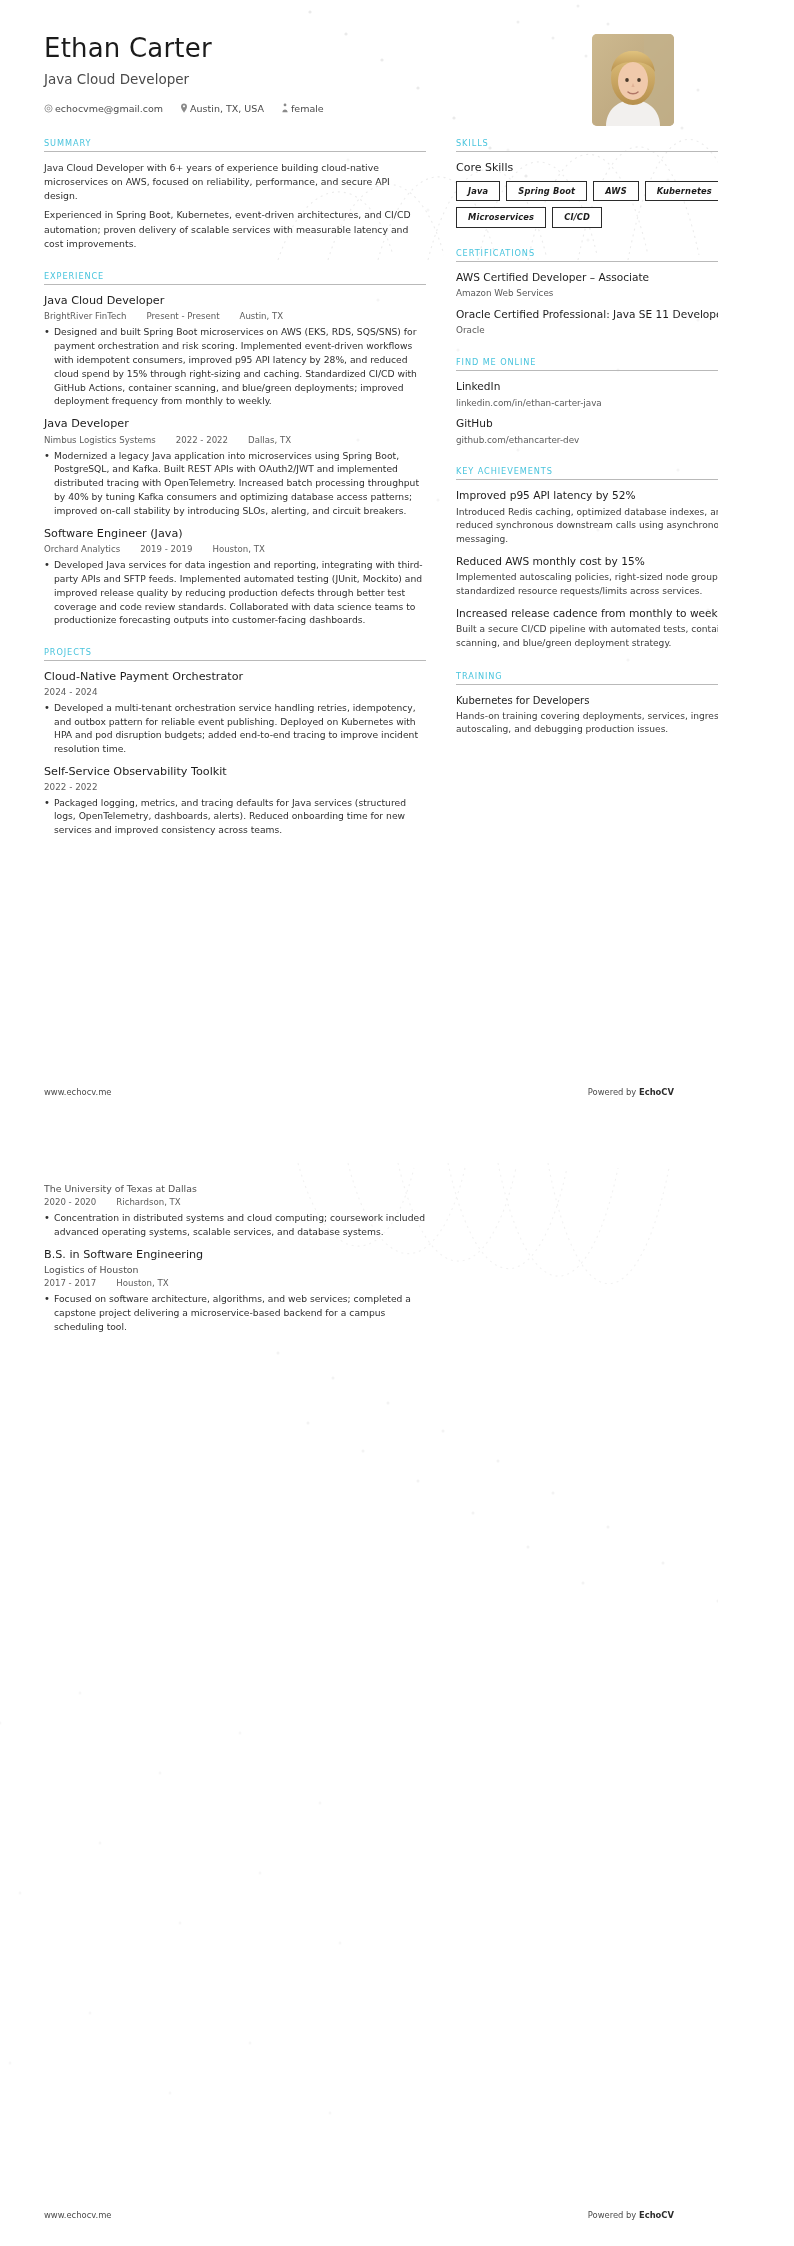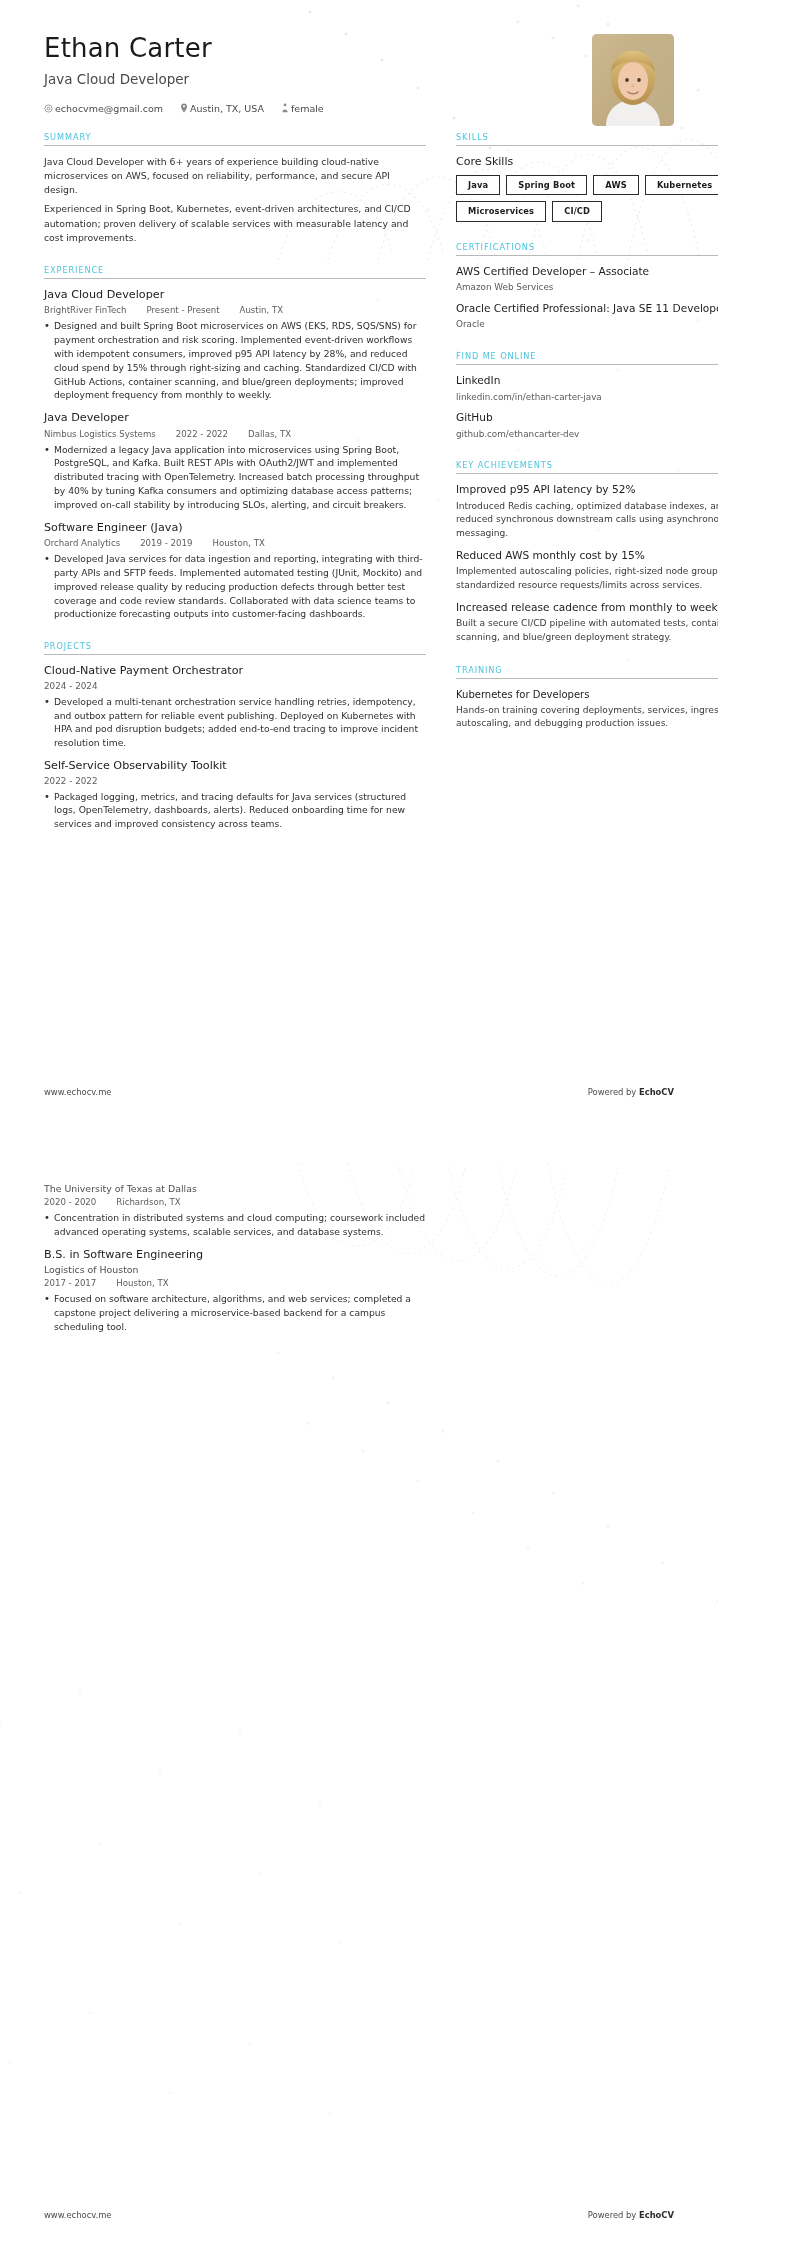--- a/index.html
+++ b/index.html
@@ -78,21 +78,21 @@
     display:flex;
     padding:0 44px;
     gap:30px;
     position:relative;
     z-index:2;
   }
   .col-left  { width:382px; flex:0 0 382px; }
   .col-right { width:294px; flex:0 0 294px; }
 
   .sec { margin-top:20px; }
-  .sec-first { margin-top:14px; }
+  .sec-first { margin-top:20px; }
   .sec-title {
     font-size:8.2px;
     letter-spacing:.9px;
     color:#49c4dd;
     text-transform:uppercase;
     font-weight:400;
     padding-bottom:3px;
   }
   .sec-rule {
     height:1px;
@@ -157,20 +157,21 @@
   .chips { display:flex; flex-wrap:wrap; gap:6px; }
   .chip {
     border:1px solid #2b2b2b;
     font-size:8.3px;
     font-weight:700;
     color:#1c1c1c;
     padding:5px 11px;
     letter-spacing:.15px;
     line-height:1;
     background:#fff;
+    font-style:italic;
   }
 
   .r-entry { margin-bottom:8px; }
   .r-entry:last-child { margin-bottom:0; }
   .r-title {
     font-size:10.6px;
     color:#1d1d1d;
     line-height:1.3;
   }
   .r-sub {

